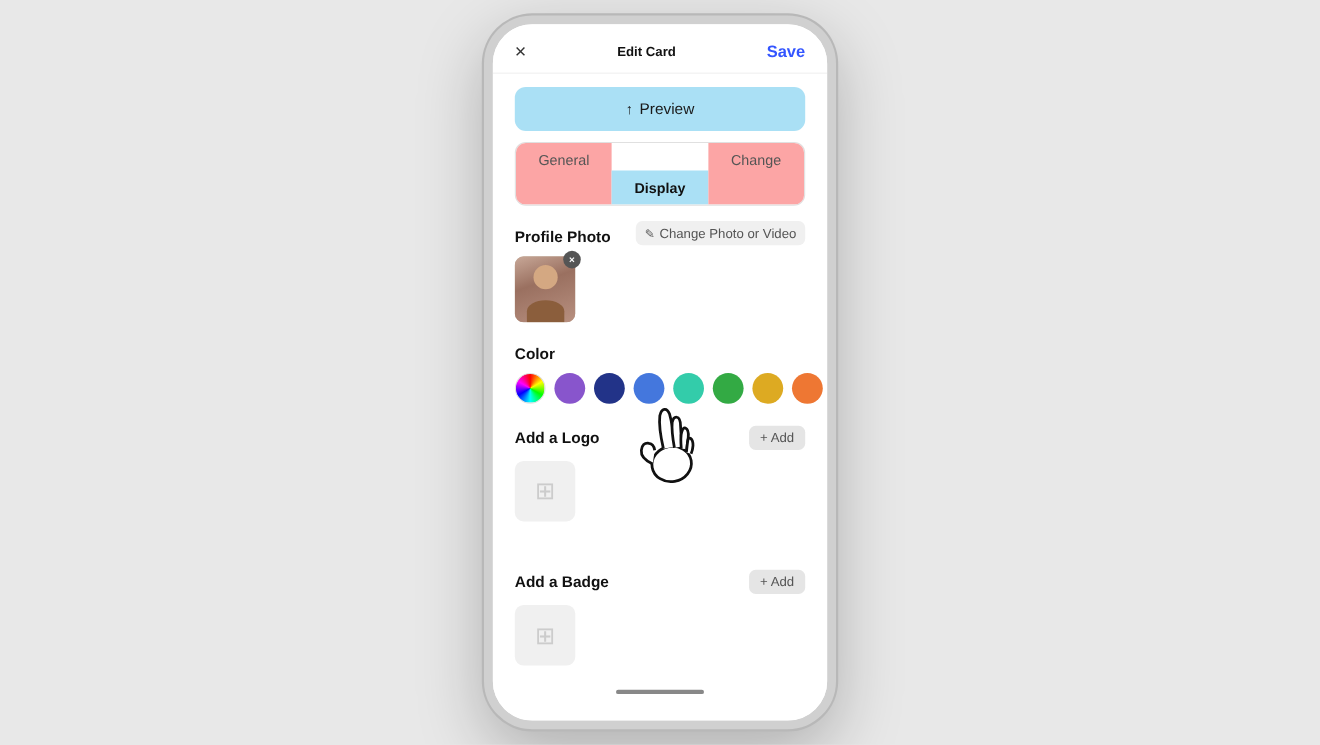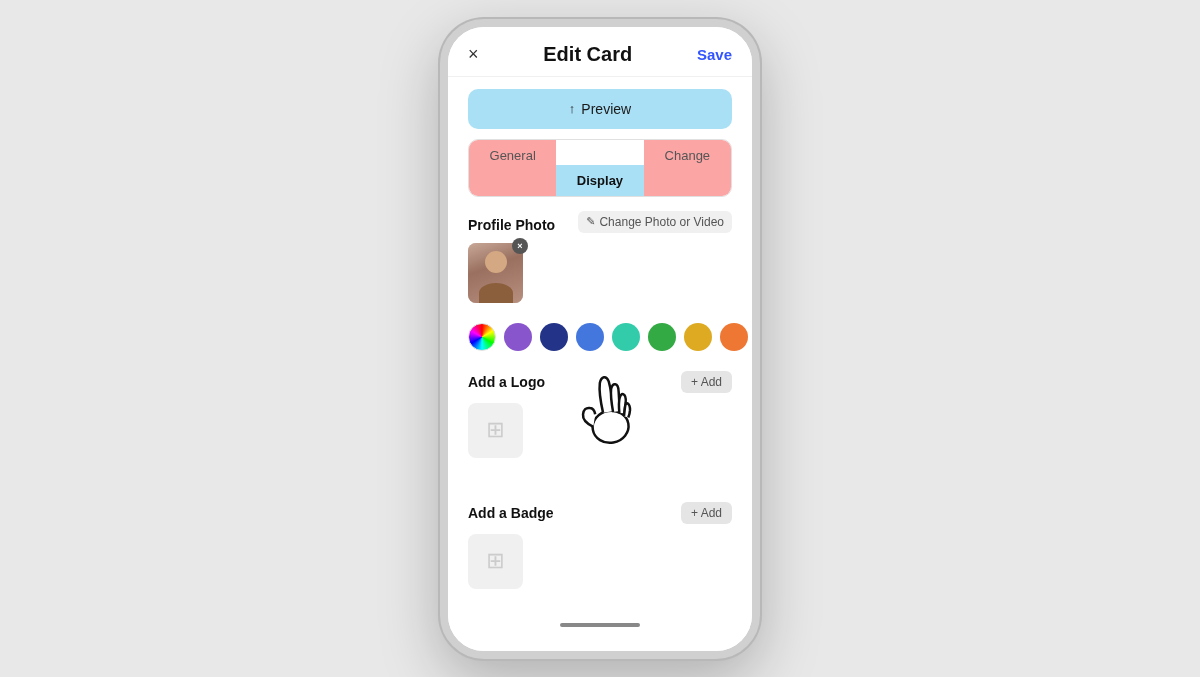--- a/index.html
+++ b/index.html
@@ -45,21 +45,21 @@
     }
 
     .header-close {
       font-size: 18px;
       color: #333;
       cursor: pointer;
       line-height: 1;
     }
 
     .header-title {
-      font-size: 20px;
+      font-size: 12px;
       font-weight: 600;
       color: #111;
     }
 
     .header-save {
       font-size: 15px;
       font-weight: 600;
       color: #3355ff;
       cursor: pointer;
     }
@@ -376,20 +376,21 @@
         <div class="profile-photo">
           <div class="profile-photo-img"></div>
         </div>
         <div class="remove-photo">
           <span>×</span>
         </div>
       </div>
 
       
       <div class="color-section">
+        <div class="color-title">Color</div>
         <div class="color-swatches">
           <div class="color-swatch rainbow"></div>
           <div class="color-swatch" style="background:#8855cc"></div>
           <div class="color-swatch" style="background:#223388"></div>
           <div class="color-swatch" style="background:#4477dd"></div>
           <div class="color-swatch" style="background:#33ccaa"></div>
           <div class="color-swatch" style="background:#33aa44"></div>
           <div class="color-swatch" style="background:#ddaa22"></div>
           <div class="color-swatch" style="background:#ee7733"></div>
         </div>

